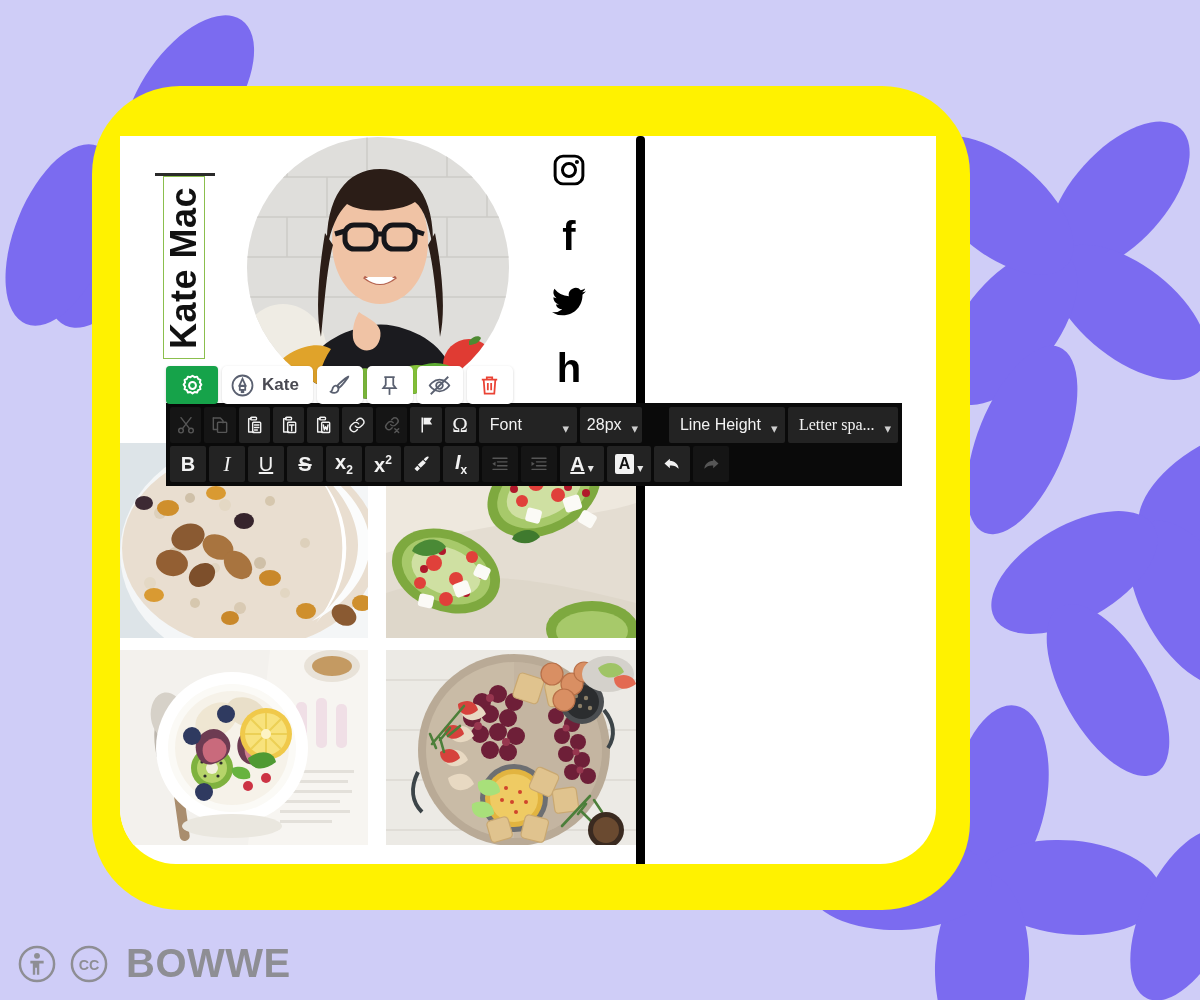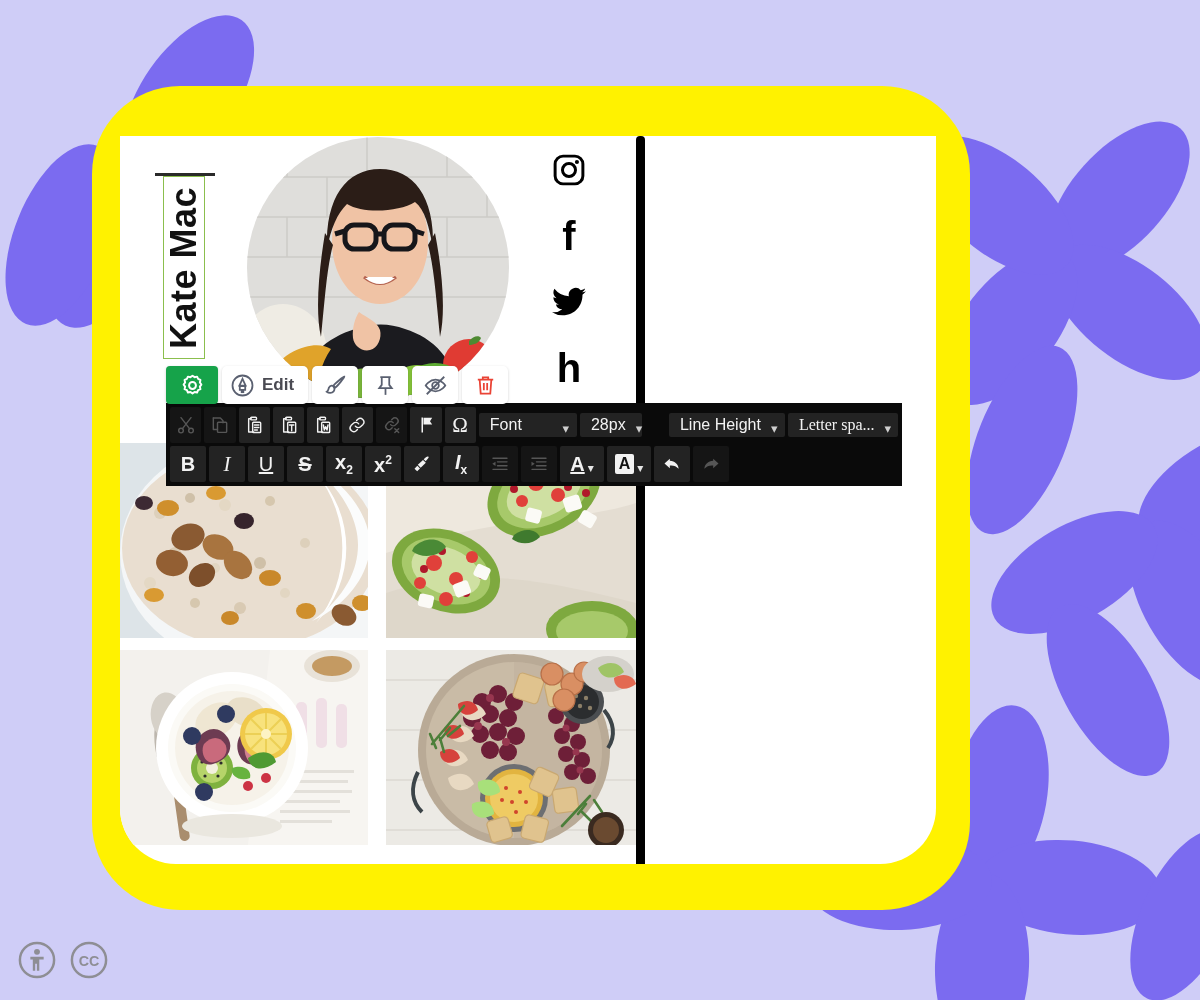--- a/index.html
+++ b/index.html
@@ -153,37 +153,37 @@
   .icf-d { fill: #565656; }
   .tb-txt {
     color: #f2f2f2; font-size: 21px; line-height: 1;
     font-family: "Liberation Serif", serif;
   }
   .tb-txt.sans { font-family: "Liberation Sans", sans-serif; font-size: 20px; }
   .sup { font-size: 12px; vertical-align: super; }
   .sub { font-size: 12px; vertical-align: sub; }
 
   .sel {
-    height: 24px;
+    height: 36px;
     background: #232323;
     border-radius: 2px;
     display: flex; align-items: center;
     padding: 0 8px 0 11px;
     color: #f2f2f2;
     font-size: 16px;
     font-family: "Liberation Sans", sans-serif;
     white-space: nowrap;
   }
   .sel .lbl { flex: 1; }
   .sel .car {
     margin-left: 10px; font-size: 13px; color: #cfcfcf; line-height: 0;
     transform: translateY(4px);
   }
   .sel.font   { width: 110px; }
-  .sel.size   { width: 62px; }
+  .sel.size   { width: 62px; justify-content: center; }
   .sel.lh     { width: 116px; margin-left: 24px; }
   .sel.ls     { width: 110px; font-family: Liberation Serif, serif; }
 
   
   #footer {
     position: absolute;
     left: 18px; top: 941px;
     display: flex; align-items: center; gap: 14px;
   }
   .cc-ico { width: 38px; height: 38px; }
@@ -577,21 +577,21 @@
       </svg>
     </div>
 
     <div class="act edit">
       <svg width="25" height="25" viewBox="0 0 24 24">
         <circle cx="12" cy="12" r="9.6" class="stroke-ico"></circle>
         <path class="stroke-ico" d="M12 5.6l3 6.6H9z"></path>
         <path class="stroke-ico" d="M9.4 12.6h5.2v3.6H9.4z"></path>
         <path class="stroke-ico" d="M11.2 16.4h1.6v2h-1.6z"></path>
       </svg>
-      <span class="act-label">Edit</span>
+      <span class="act-label">Kate</span>
     </div>
 
     <div class="act plain">
       <svg width="25" height="25" viewBox="0 0 24 24">
         <path class="stroke-ico" d="M20.4 3.6c-1 0-8.6 6.2-10.4 8.6l1.8 1.8c2.4-1.8 8.6-9.4 8.6-10.4z"></path>
         <path class="stroke-ico" d="M9.6 12.4c-1.6-.7-3.2.2-3.9 1.7-.6 1.4-.5 2.8-2.1 3.9 1.9 1.5 5 1.5 6.6-.4 1-1.2 1-3.3-.6-5.2z"></path>
       </svg>
     </div>
 
     <div class="act plain">
@@ -792,15 +792,16 @@
   <div id="footer">
     <svg class="cc-ico" viewBox="0 0 40 40">
       <circle cx="20" cy="20" r="18" fill="none" stroke="#8e8e94" stroke-width="2.6"></circle>
       <circle cx="20" cy="11.4" r="3.1" fill="#8e8e94"></circle>
       <path fill="#8e8e94" d="M13 16.6h14v2.8h-4.6v11.8h-2.5V24h-1.8v7.2h-2.5V19.4H13z"></path>
     </svg>
     <svg class="cc-ico" viewBox="0 0 40 40">
       <circle cx="20" cy="20" r="18" fill="none" stroke="#8e8e94" stroke-width="2.6"></circle>
       <text x="20" y="26" text-anchor="middle" font-size="15" font-weight="bold" fill="#8e8e94" font-family="Liberation Sans, sans-serif">CC</text>
     </svg>
+    <span id="wordmark">BOWWE</span>
   </div>
 
 </div>
 
 </body></html>

